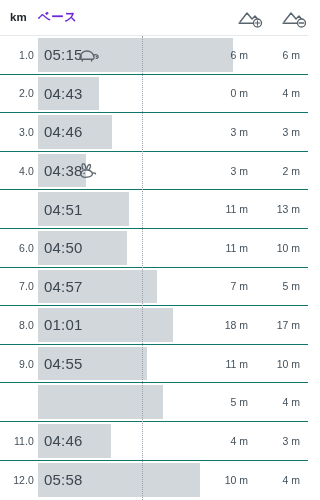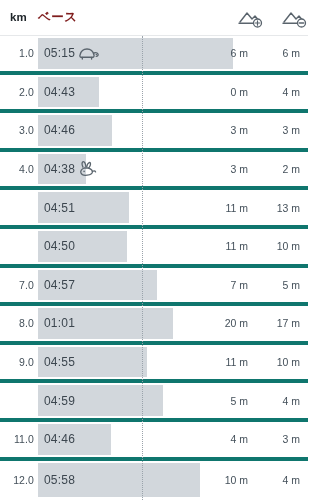--- a/index.html
+++ b/index.html
@@ -38,42 +38,42 @@
     font-weight: bold;
     color: #20262b;
     letter-spacing: .2px;
   }
   .h-pace {
     position: absolute;
     left: 38px;
     top: 9px;
     font-size: 12.5px;
     font-weight: bold;
-    color: #7f1d1d;
+    color: #6d28d9;
     letter-spacing: .5px;
   }
   .h-icon {
     position: absolute;
     top: 8px;
     width: 26px;
     height: 20px;
   }
   .h-icon.gain { left: 238px; }
   .h-icon.loss { left: 282px; }
   .h-icon svg { display: block; }
 
   
   .rows {
     position: relative;
   }
   .row {
     position: relative;
     height: 38.6px;
     box-sizing: border-box;
-    border-bottom: 4px solid #0f766e;
+    border-bottom: 1px solid #0f766e;
   }
   .row:last-child { border-bottom: none; }
 
   .km-label {
     position: absolute;
     left: 6px;
     top: 0;
     width: 28px;
     height: 100%;
     display: flex;
@@ -92,21 +92,21 @@
     background: #d2d7dc;
   }
 
   .pace-text {
     position: absolute;
     left: 44px;
     top: 0;
     height: 100%;
     display: flex;
     align-items: center;
-    font-size: 12px;
+    font-size: 15px;
     color: #3c464f;
     letter-spacing: .2px;
     white-space: nowrap;
   }
 
   .pace-flag {
     position: absolute;
     top: 0;
     height: 100%;
     display: flex;
@@ -213,49 +213,49 @@
         <div class="elev gain">3 m</div>
         <div class="elev loss">2 m</div>
       </div>
       <div class="row">
         <div class="bar" style="width: 91px; background: rgb(210, 215, 220);"></div>
         <div class="pace-text">04:51</div>
         <div class="elev gain">11 m</div>
         <div class="elev loss">13 m</div>
       </div>
       <div class="row">
+        <div class="km-label">6.0</div>
         <div class="bar" style="width: 89px; background: rgb(210, 215, 220);"></div>
         <div class="pace-text">04:50</div>
         <div class="elev gain">11 m</div>
         <div class="elev loss">10 m</div>
       </div>
       <div class="row">
         <div class="km-label">7.0</div>
         <div class="bar" style="width: 119px; background: rgb(210, 215, 220);"></div>
         <div class="pace-text">04:57</div>
         <div class="elev gain">7 m</div>
         <div class="elev loss">5 m</div>
       </div>
       <div class="row">
         <div class="km-label">8.0</div>
         <div class="bar" style="width: 135px; background: rgb(210, 215, 220);"></div>
         <div class="pace-text">01:01</div>
-        <div class="elev gain">20 m</div>
+        <div class="elev gain">18 m</div>
         <div class="elev loss">17 m</div>
       </div>
       <div class="row">
         <div class="km-label">9.0</div>
         <div class="bar" style="width: 109px; background: rgb(210, 215, 220);"></div>
         <div class="pace-text">04:55</div>
         <div class="elev gain">11 m</div>
         <div class="elev loss">10 m</div>
       </div>
       <div class="row">
         <div class="bar" style="width: 125px; background: rgb(210, 215, 220);"></div>
-        <div class="pace-text">04:59</div>
         <div class="elev gain">5 m</div>
         <div class="elev loss">4 m</div>
       </div>
       <div class="row">
         <div class="km-label">11.0</div>
         <div class="bar" style="width: 73px; background: rgb(210, 215, 220);"></div>
         <div class="pace-text">04:46</div>
         <div class="elev gain">4 m</div>
         <div class="elev loss">3 m</div>
       </div>

